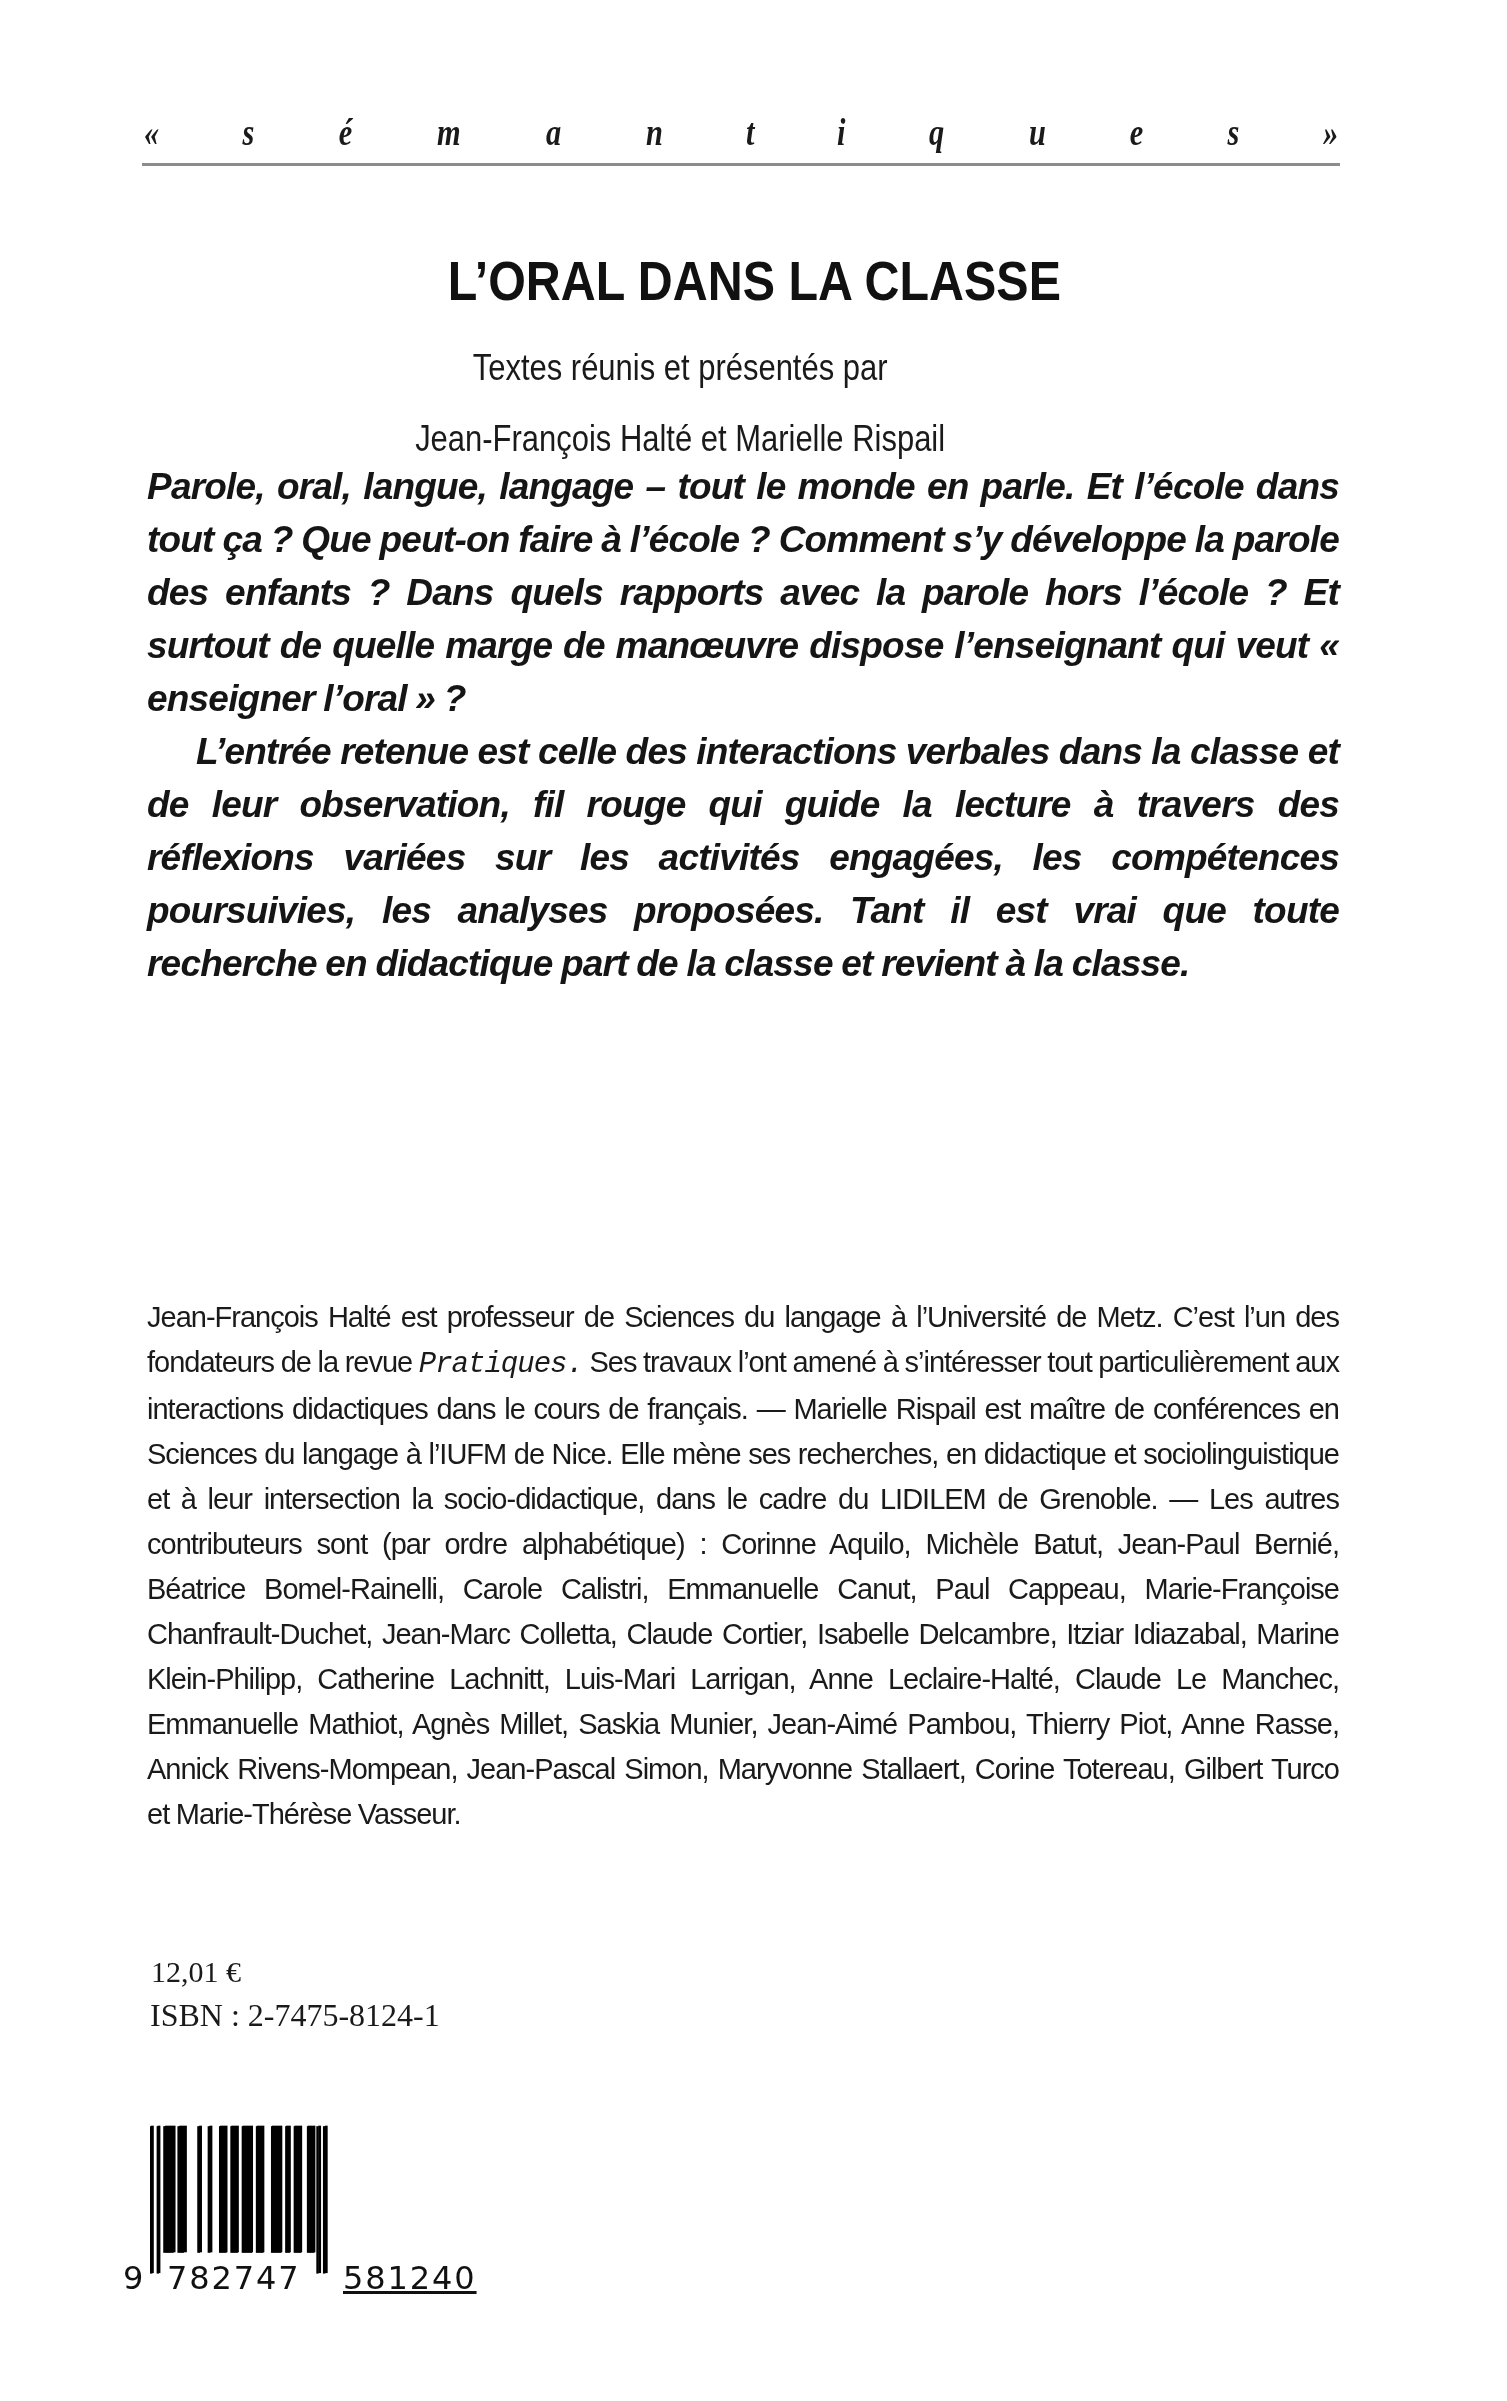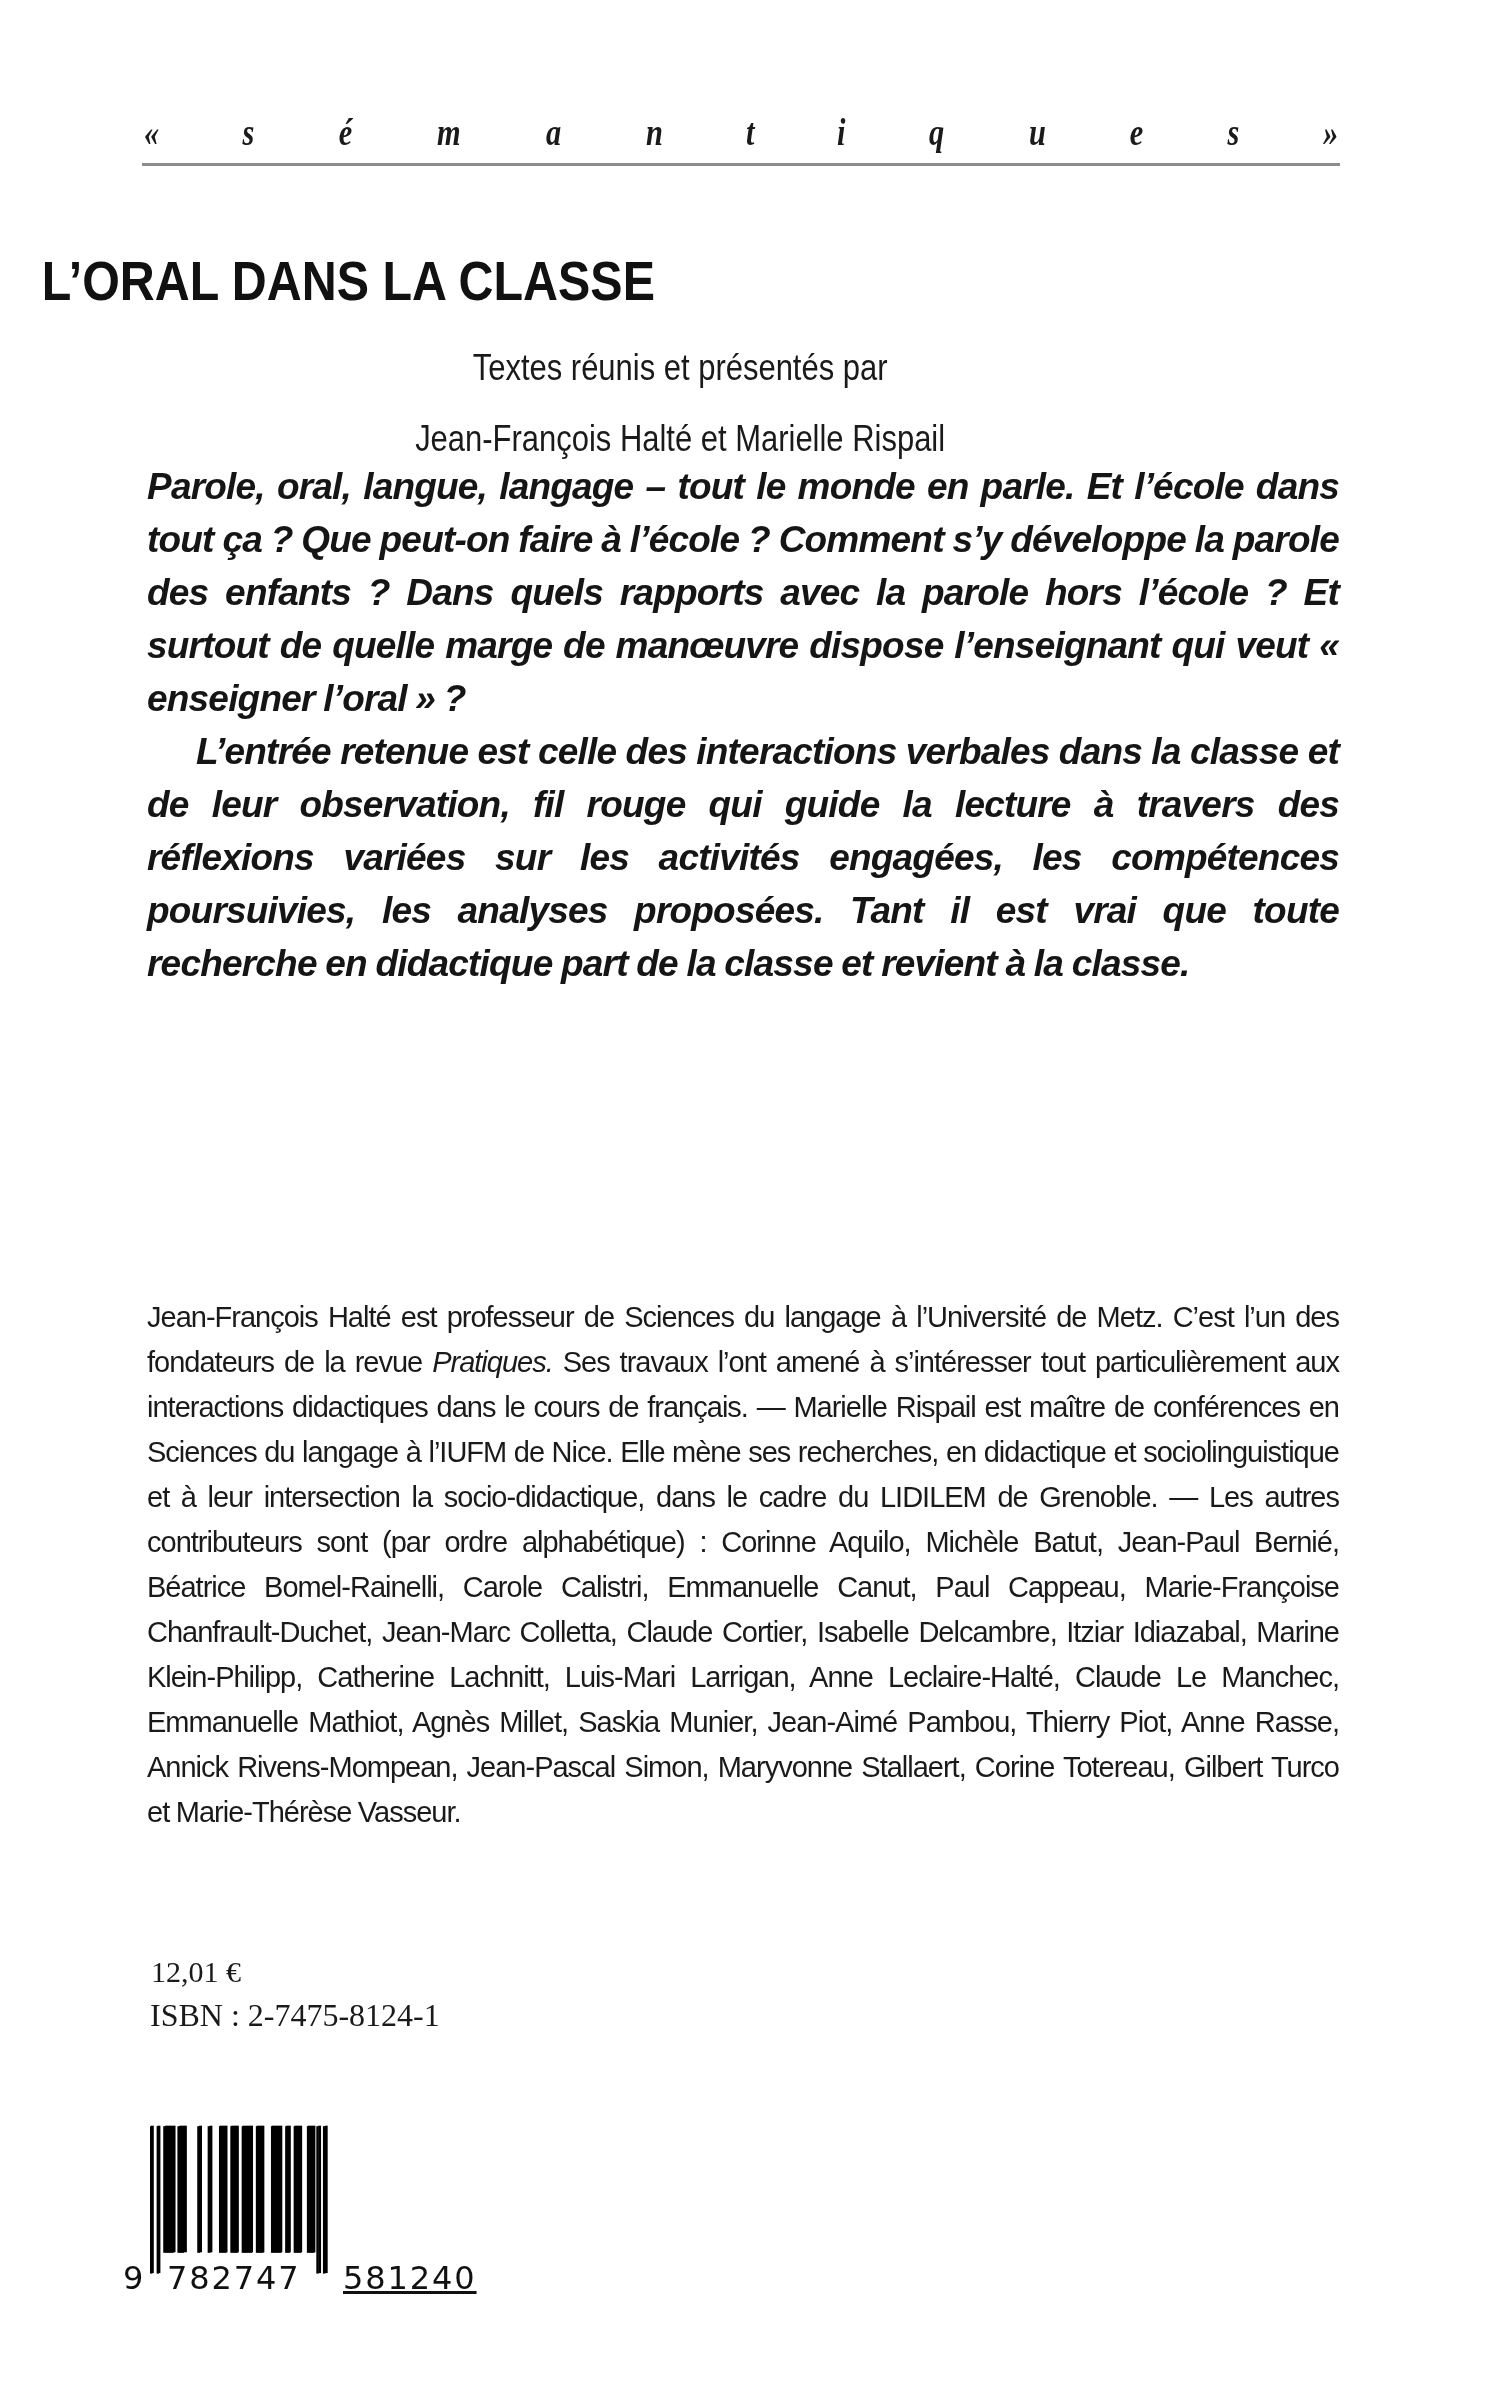--- a/index.html
+++ b/index.html
@@ -12,21 +12,21 @@
       font-family: "Liberation Serif", serif; font-style: italic; font-weight: bold;
       font-size: 38px; color: #1a1a1a; line-height: 1;
     }
     .series span { display: inline-block; transform: scaleX(0.8); }
     .series-rule {
       position: absolute; left: 142px; top: 163px; width: 1198px; height: 2.8px;
       background: #8c8c8c;
     }
 
     .title {
-      position: absolute; left: 0; top: 254px; width: 1508px; 
+      position: absolute; left: 0; top: 254px; width: 1508px; text-align: center;
       font-family: "Liberation Sans", sans-serif; font-weight: bold; font-size: 55px;
       letter-spacing: 0px; line-height: 1; color: #111;
     }
     .title span { display: inline-block; transform: scaleX(0.88); }
 
     .subtitle {
       position: absolute; left: 0; width: 1360px; text-align: center;
       font-size: 36px; line-height: 1; color: #1a1a1a;
     }
     .subtitle span { display: inline-block; transform: scaleX(0.86); }
@@ -40,21 +40,21 @@
       letter-spacing: -0.8px; word-spacing: -0.9px;
     }
     .summary p { margin: 0; }
     .summary p.indent { text-indent: 49px; }
 
     .bio {
       position: absolute; left: 147px; top: 1295px; width: 1192px;
       font-size: 29px; line-height: 45px; text-align: justify; color: #1a1a1a;
       letter-spacing: -1px; word-spacing: -0.5px;
     }
-    .bio em { font-style: italic; }
+    .bio em { font-style: italic; font-family: Liberation Mono, monospace; }
 
     .price {
       position: absolute; left: 151px; top: 1957px;
       font-family: "Liberation Serif", serif; font-size: 30px; line-height: 1; color: #1a1a1a;
     }
     .isbn {
       position: absolute; left: 150px; top: 1999px;
       font-family: "Liberation Serif", serif; font-size: 32px; line-height: 1; color: #1a1a1a;
     }
 

